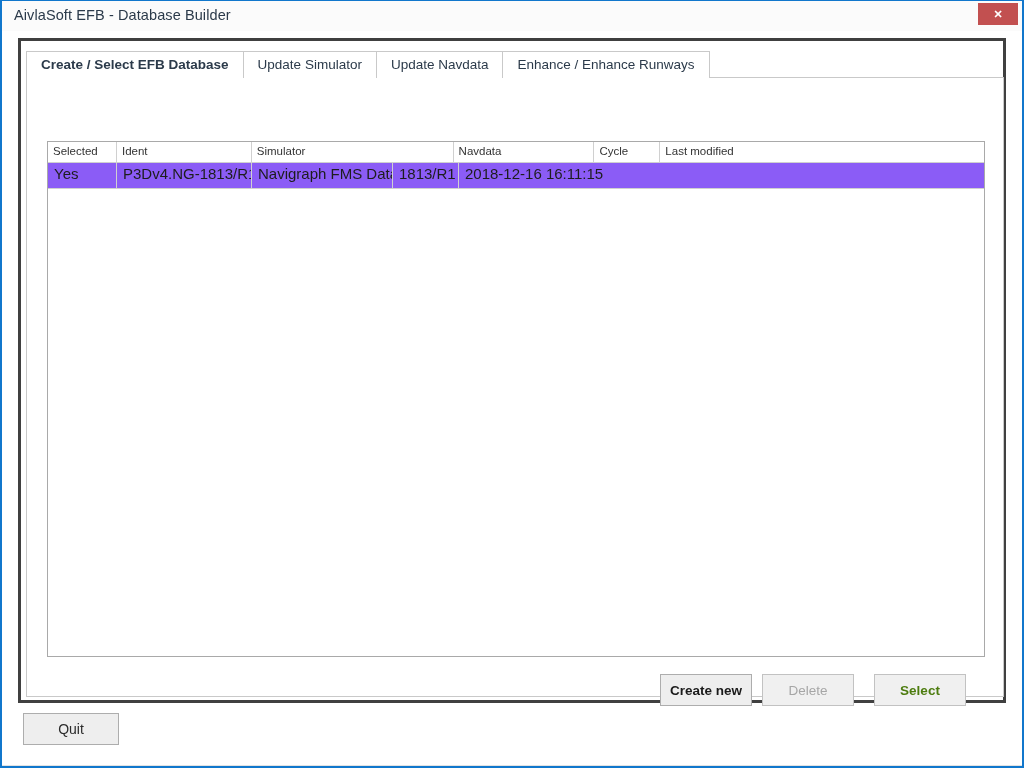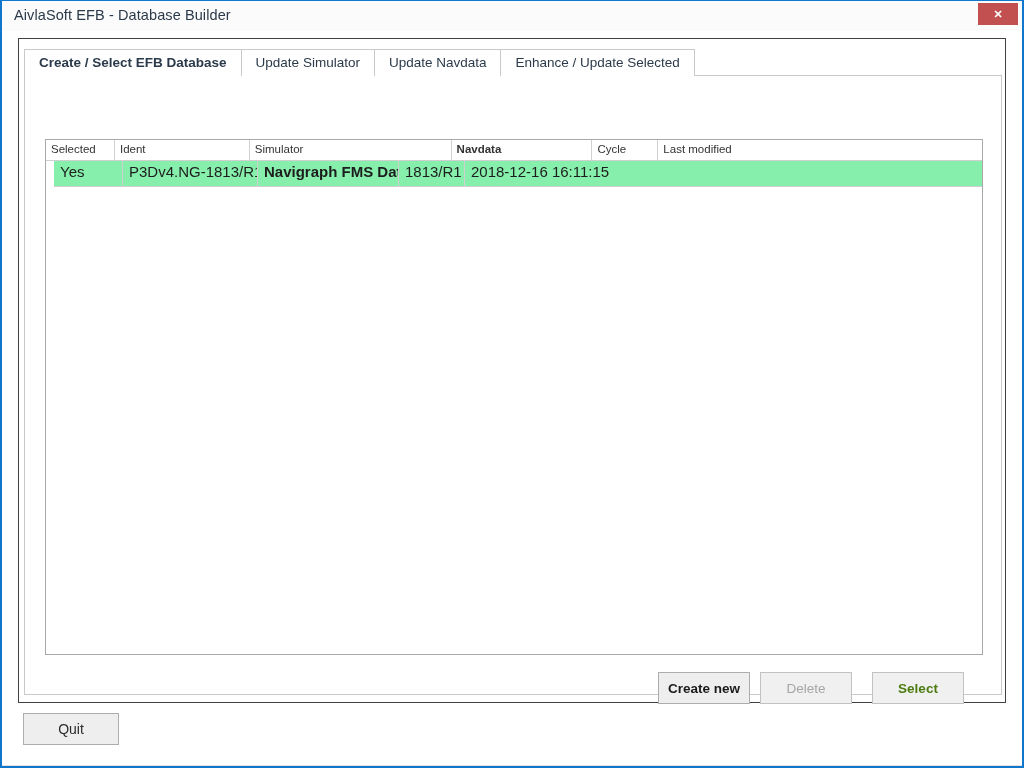--- a/index.html
+++ b/index.html
@@ -71,21 +71,21 @@
   }
 
   
   #outer-panel {
     position: absolute;
     left: 16px;
     top: 7px;
     width: 988px;
     height: 665px;
     box-sizing: border-box;
-    border: 1px solid #404040;
+    border: 3px solid #404040;
     background: #ffffff;
   }
 
   
   #tabstrip {
     position: absolute;
     left: 5px;
     top: 10px;
     height: 27px;
     display: flex;
@@ -172,38 +172,37 @@
     padding: 3px 0 0 5px;
     white-space: nowrap;
     overflow: hidden;
     cursor: pointer;
   }
   .grid-row {
     display: flex;
     height: 26px;
     box-sizing: border-box;
     border-bottom: 1px solid #d0d0d0;
-    background: #86efac;
-    cursor: pointer;
-    margin-left: 8px;
+    background: #8b5cf6;
+    cursor: pointer;
   }
   .grid-row .cell {
     box-sizing: border-box;
     border-right: 1px solid #d0d0d0;
     font-size: 15px;
     color: #1d1d1d;
     padding: 2px 0 0 6px;
     white-space: nowrap;
     overflow: hidden;
   }
   
   .col-0 { width: 69px; }
   .col-1 { width: 135px; }
   .col-2 { width: 202px; }
-  .col-3 { width: 141px; font-weight: bold; }
+  .col-3 { width: 141px; }
   .col-4 { width: 66px; }
   .col-5 { width: 324px; border-right: none !important; }
 
   
   .btn {
     box-sizing: border-box;
     position: absolute;
     border: 1px solid #adadad;
     background: #eeeeee;
     font-family: "Liberation Sans", sans-serif;
@@ -271,21 +270,21 @@
   </div>
 
   <div id="client">
 
     <div id="outer-panel">
 
       <div id="tabstrip">
         <div class="tab active">Create / Select EFB Database</div>
         <div class="tab">Update Simulator</div>
         <div class="tab">Update Navdata</div>
-        <div class="tab">Enhance / Update Selected</div>
+        <div class="tab">Enhance / Enhance Runways</div>
       </div>
 
       <div id="tabpage">
 
 
         <div id="grid">
 
           <div id="grid-header">
             <div class="hcell col-0">Selected</div>
             <div class="hcell col-1">Ident</div>

